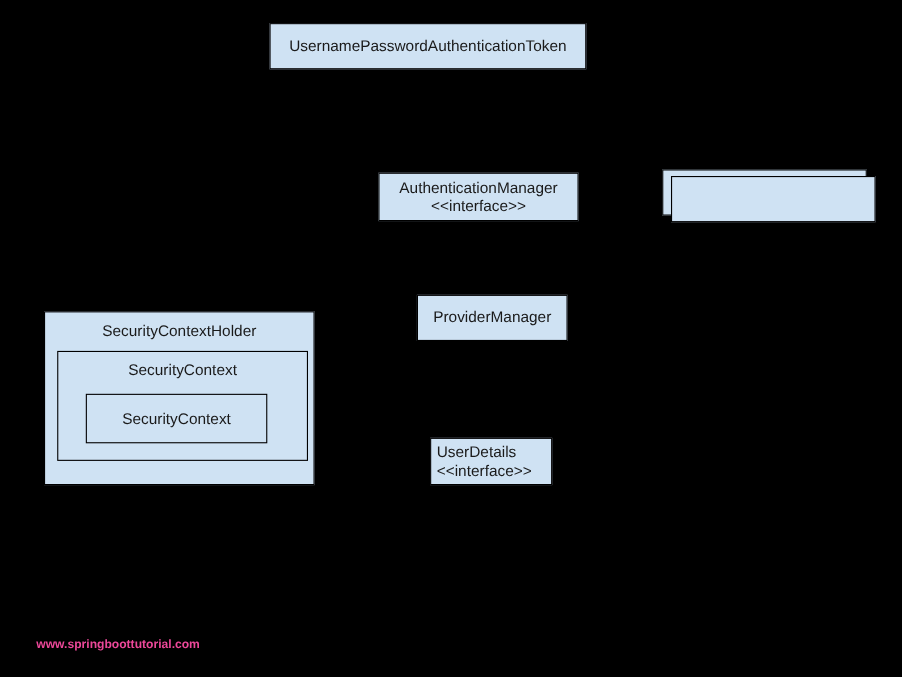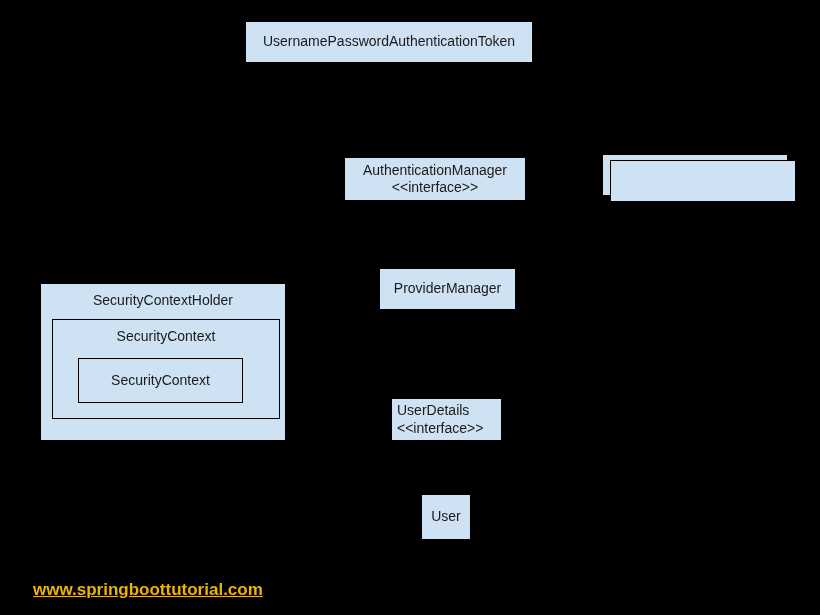--- a/index.html
+++ b/index.html
@@ -54,24 +54,23 @@
     flex: 0 0 auto;
   }
   #n-sc   { left: 11px; top: 35px;  width: 228px; height: 100px;
             justify-content: flex-start; }
   #n-auth { left: 25px; top: 38px;  width: 165px; height: 45px; }
 
   .footer-link {
     position: absolute;
     left: 33px;
     top: 580px;
-    font-size: 17px;
+    font-size: 11px;
     font-weight: bold;
-    color: #eab308;
-    text-decoration: underline;
+    color: #ec4899;
     cursor: pointer;
   }
 </style>
 </head>
 <body>
 
 <div class="stage">
 
   <div class="node" id="n-token">
     <span>UsernamePasswordAuthenticationToken</span>
@@ -99,19 +98,16 @@
         <span>SecurityContext</span>
       </div>
     </div>
   </div>
 
   <div class="node" id="n-userdetails">
     <span>UserDetails</span>
     <span>&lt;&lt;interface&gt;&gt;</span>
   </div>
 
-  <div class="node" id="n-user">
-    <span>User</span>
-  </div>
 
   <a class="footer-link">www.springboottutorial.com</a>
 
 </div>
 
 </body></html>

